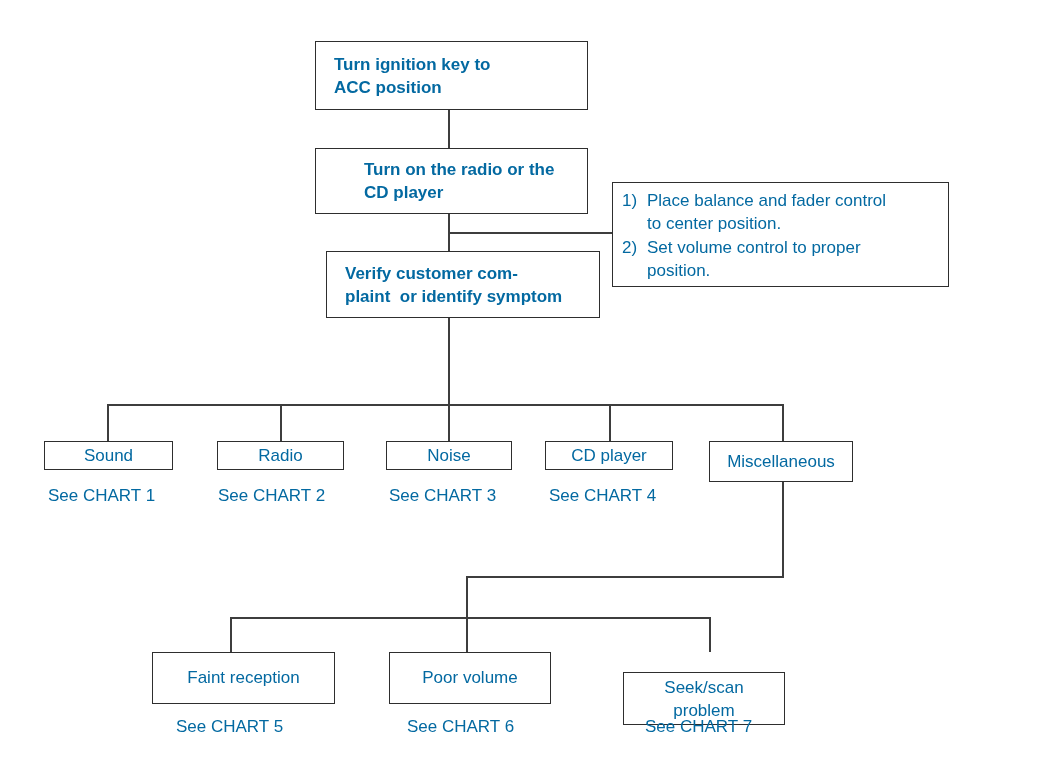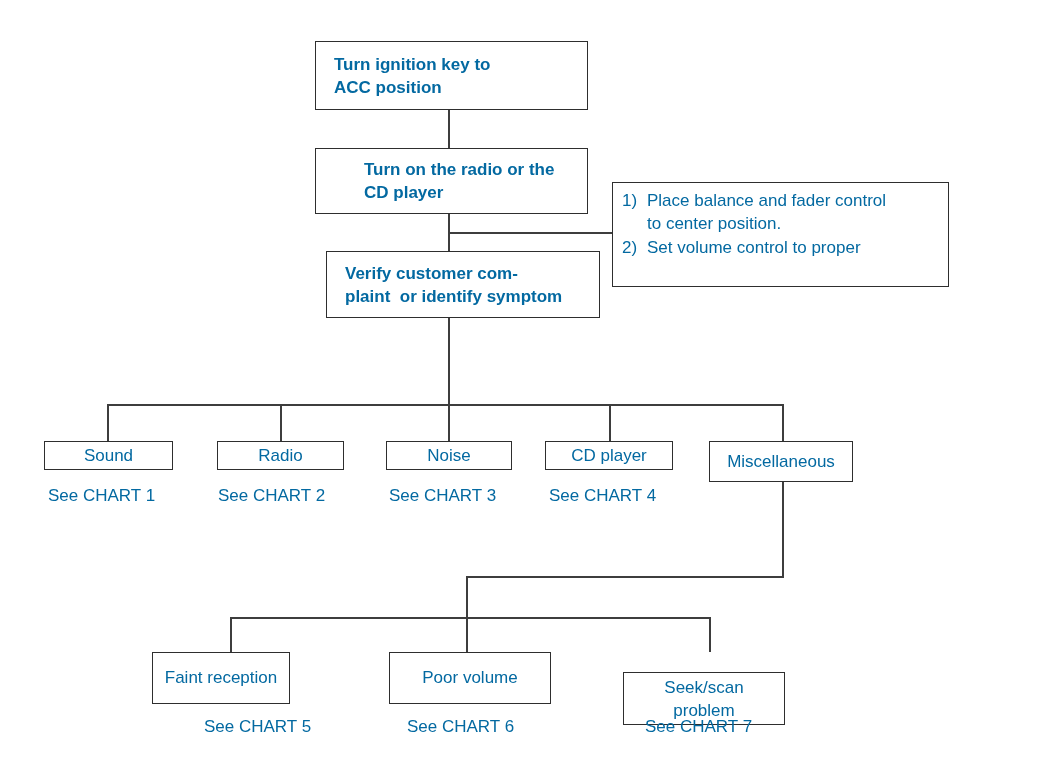--- a/index.html
+++ b/index.html
@@ -108,20 +108,21 @@
       <span class="note-num">1)</span>
       <span class="note-text">
         <div>Place balance and fader control</div>
         <div>to center position.</div>
       </span>
     </div>
     <div class="note-item">
       <span class="note-num">2)</span>
       <span class="note-text">
         <div>Set volume control to proper</div>
+        <div>position.</div>
       </span>
     </div>
   </div>
 
   <div class="box step" style="left:326px; top:251px; width:274px; height:67px;">
     <div class="tline">Verify customer com-</div>
     <div class="tline">plaint  or identify symptom</div>
   </div>
 
   <div class="box cat" style="left:44px; top:441px; width:129px; height:29px;">
@@ -138,28 +139,28 @@
   </div>
   <div class="box cat" style="left:709px; top:441px; width:144px; height:41px;">
     <span class="tline">Miscellaneous</span>
   </div>
 
   <div class="ref" style="left:48px; top:487px;">See CHART 1</div>
   <div class="ref" style="left:218px; top:487px;">See CHART 2</div>
   <div class="ref" style="left:389px; top:487px;">See CHART 3</div>
   <div class="ref" style="left:549px; top:487px;">See CHART 4</div>
 
-  <div class="box cat" style="left:152px; top:652px; width:138px; height:52px;text-align:center;">
+  <div class="box cat" style="left:152px; top:652px; width:183px; height:52px;text-align:center;">
     <span class="tline">Faint reception</span>
   </div>
   <div class="box cat" style="left:389px; top:652px; width:162px; height:52px;">
     <span class="tline">Poor volume</span>
   </div>
   <div class="box cat2" style="left:623px; top:652px; width:162px; height:53px;margin-top:20px;">
     <span class="tline">Seek/scan</span>
     <span class="tline">problem</span>
   </div>
 
-  <div class="ref" style="left:176px; top:718px;margin-left:28px;">See CHART 5</div>
+  <div class="ref" style="left:176px; top:718px;">See CHART 5</div>
   <div class="ref" style="left:407px; top:718px;">See CHART 6</div>
   <div class="ref" style="left:645px; top:718px;">See CHART 7</div>
 
 </div>
 
 </body></html>

